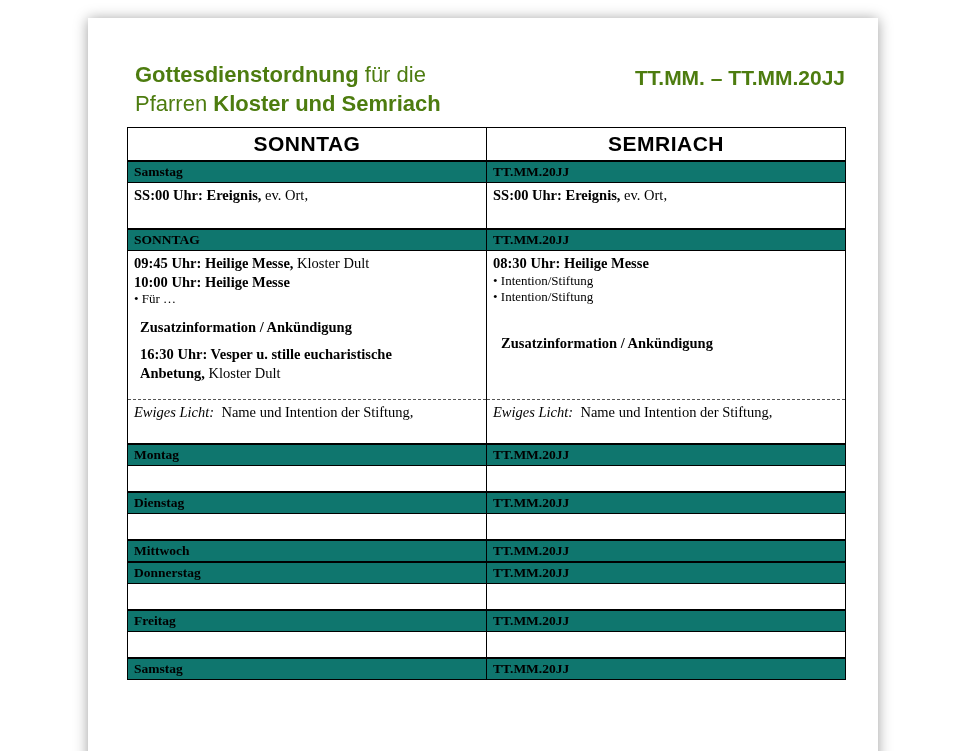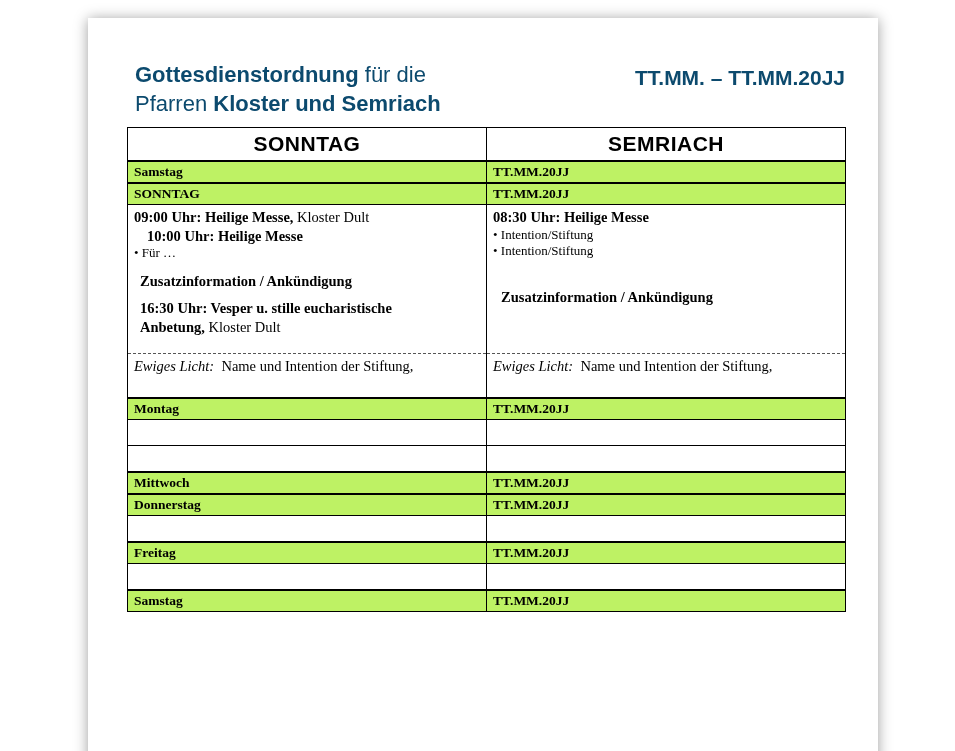--- a/index.html
+++ b/index.html
@@ -7,40 +7,40 @@
 
   .page {
     position:absolute; left:88px; top:18px; width:790px; height:770px;
     background:#ffffff;
     box-shadow:0 1px 13px rgba(0,0,0,0.38);
   }
 
   .doc-header {
     position:absolute; left:47px; top:42px; width:710px;
     display:flex; justify-content:space-between; align-items:flex-start;
-    font-family:"Liberation Sans", sans-serif; color:#0c4a6e;gap:11px;
+    font-family:"Liberation Sans", sans-serif; color:#4d7c0f;gap:11px;
   }
   .doc-title { font-size:22px; line-height:29px; font-weight:400; }
   .doc-title .b { font-weight:700; }
   .doc-date { font-size:21px; font-weight:700; padding-top:6px; white-space:nowrap; }
 
   table.schedule {
     position:absolute; left:39px; top:109px; width:718px;
     border-collapse:collapse; table-layout:fixed;
     font-family:"Liberation Serif", serif; color:#000;
     border:1.5px solid #000;
   }
   .schedule th, .schedule td { border:1px solid #000; }
   .schedule thead th {
     font-family:"Liberation Sans", sans-serif;
     font-size:21px; font-weight:700; letter-spacing:0.5px;
     height:33px; text-align:center; vertical-align:middle;
   }
   tr.day td {
-    background:#bef264; border-top:2px solid #000;
+    background:#0f766e; border-top:2px solid #000;
     font-weight:700; font-size:13.5px;
     padding:2px 6px; height:22px; vertical-align:middle;
   }
   tr.content td {
     vertical-align:top; padding:3px 6px;
     font-size:14.5px; line-height:18.5px;
   }
   tr.content .line.sm { font-size:13px; line-height:16.5px; }
   tr.dotted-bottom td { border-bottom:1px dashed #555; }
   tr.dotted-top td { border-top:1px dashed #555; }
@@ -67,28 +67,36 @@
       <tr>
         <th>SONNTAG</th>
         <th>SEMRIACH</th>
       </tr>
     </thead>
     <tbody>
         <tr class="day">
           <td>Samstag</td>
           <td>TT.MM.20JJ</td>
         </tr>
+        <tr class="content" style="height: 46px;">
+          <td>
+            <div class="line"><span style="font-weight: 700;">SS:00 Uhr: Ereignis,</span><span> ev. Ort,</span></div>
+          </td>
+          <td>
+            <div class="line"><span style="font-weight: 700;">SS:00 Uhr: Ereignis,</span><span> ev. Ort,</span></div>
+          </td>
+        </tr>
         <tr class="day">
           <td>SONNTAG</td>
           <td>TT.MM.20JJ</td>
         </tr>
         <tr class="content dotted-bottom" style="height: 149px;">
           <td>
-            <div class="line"><span style="font-weight: 700;">09:00 Uhr: Heilige Messe,</span><span> Kloster Dult</span></div>
-            <div class="line"><span style="font-weight: 700; margin-left: 13px;">10:00 Uhr: Heilige Messe</span></div>
+            <div class="line"><span style="font-weight: 700;">09:45 Uhr: Heilige Messe,</span><span> Kloster Dult</span></div>
+            <div class="line"><span style="font-weight: 700;">10:00 Uhr: Heilige Messe</span></div>
             <div class="line sm"><span>• Für …</span></div>
             <div style="height: 10px;"></div>
             <div class="line" style="padding-left: 6px;"><span style="font-weight: 700;">Zusatzinformation / Ankündigung</span></div>
             <div style="height: 9px;"></div>
             <div class="line" style="padding-left: 6px;"><span style="font-weight: 700;">16:30 Uhr: Vesper u. stille eucharistische</span></div>
             <div class="line" style="padding-left: 6px;"><span style="font-weight: 700;">Anbetung,</span><span> Kloster Dult</span></div>
           </td>
           <td>
             <div class="line"><span style="font-weight: 700;">08:30 Uhr: Heilige Messe</span></div>
             <div class="line sm"><span>• Intention/Stiftung</span></div>
@@ -105,20 +113,24 @@
             <div class="line"><span style="font-style: italic;">Ewiges Licht:</span><span>&nbsp; Name und Intention der Stiftung,</span></div>
           </td>
         </tr>
         <tr class="day">
           <td>Montag</td>
           <td>TT.MM.20JJ</td>
         </tr>
         <tr class="content" style="height: 26px;">
           <td></td>
           <td></td>
+        </tr>
+        <tr class="day">
+          <td>Dienstag</td>
+          <td>TT.MM.20JJ</td>
         </tr>
         <tr class="content" style="height: 26px;">
           <td></td>
           <td></td>
         </tr>
         <tr class="day">
           <td>Mittwoch</td>
           <td>TT.MM.20JJ</td>
         </tr>
         <tr class="day">

